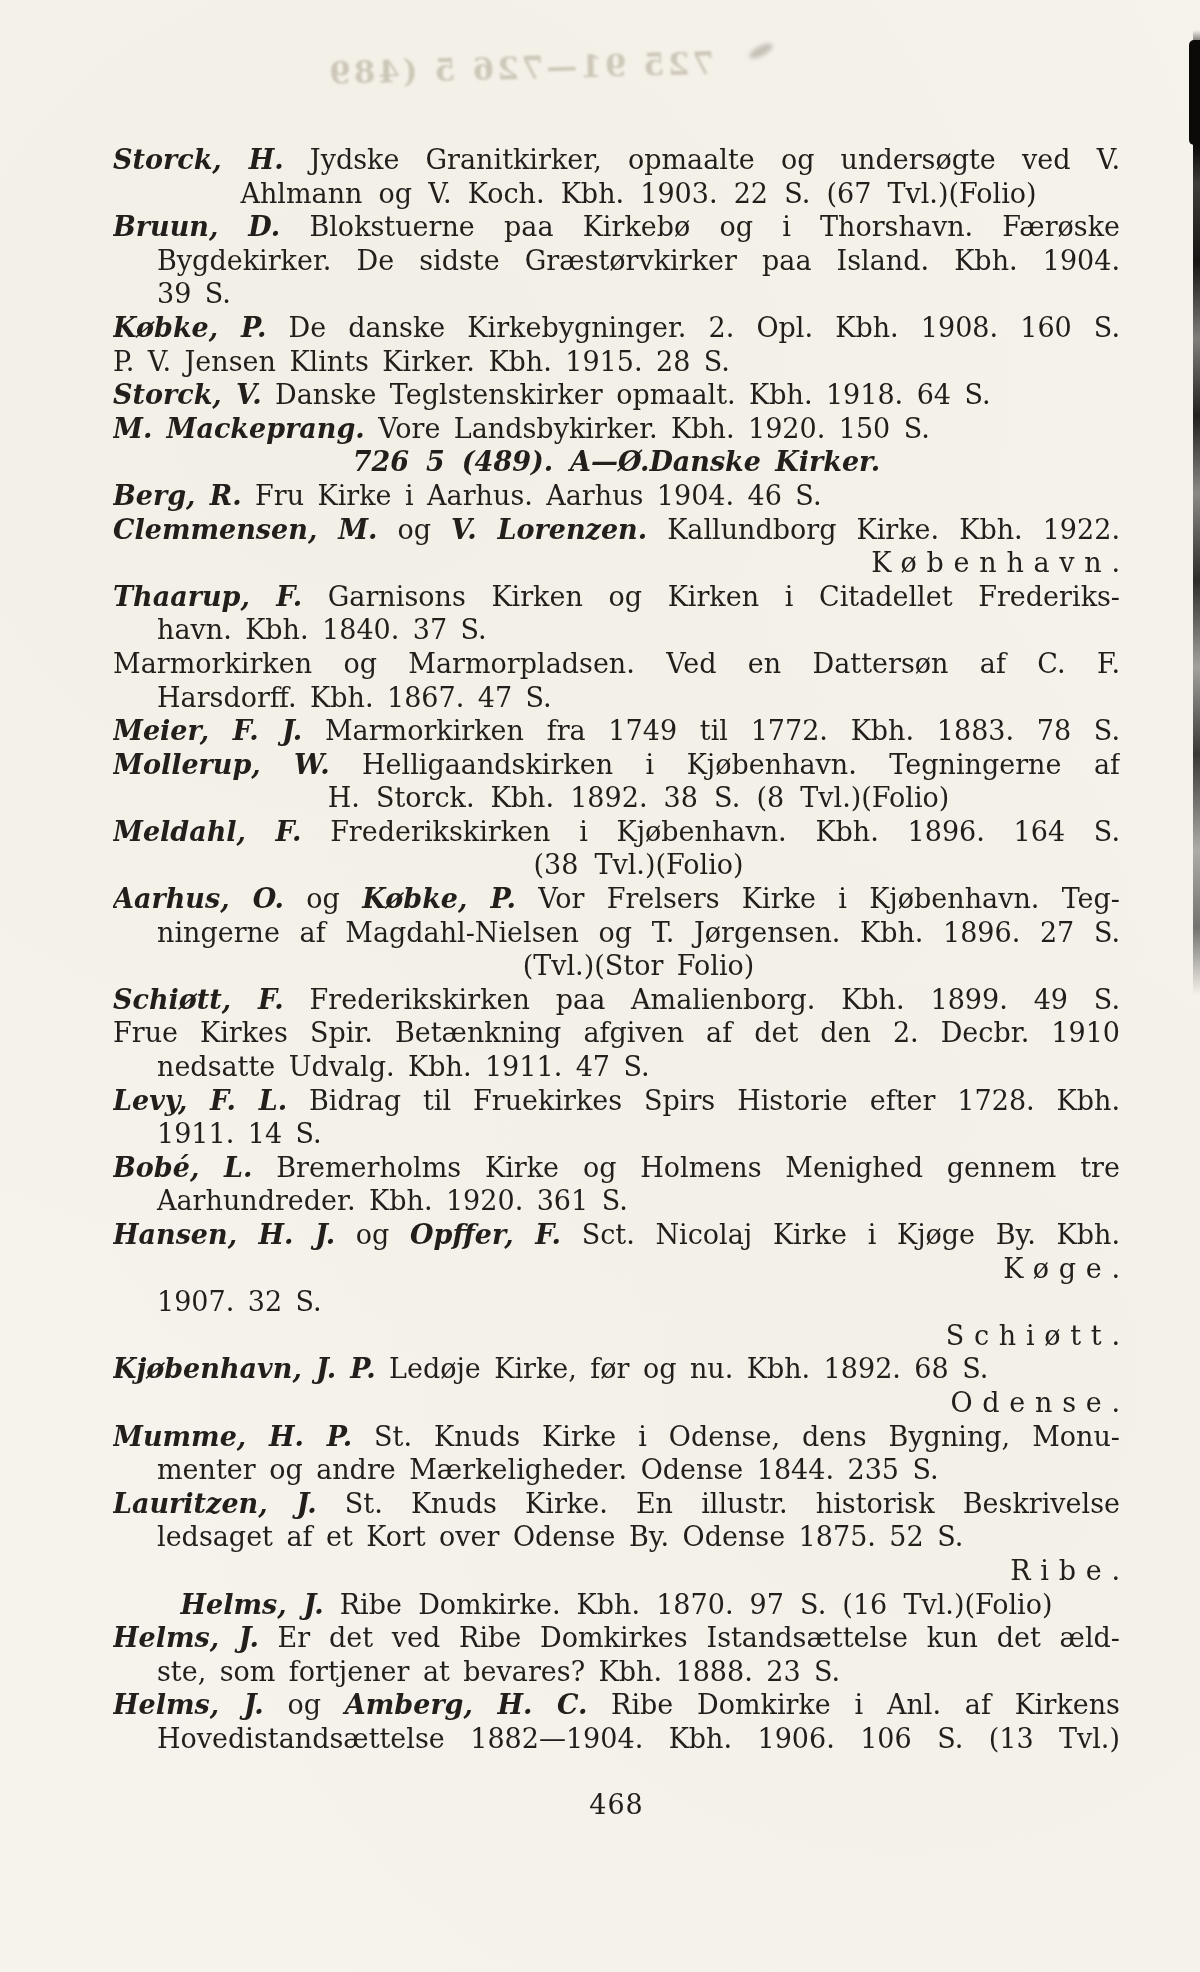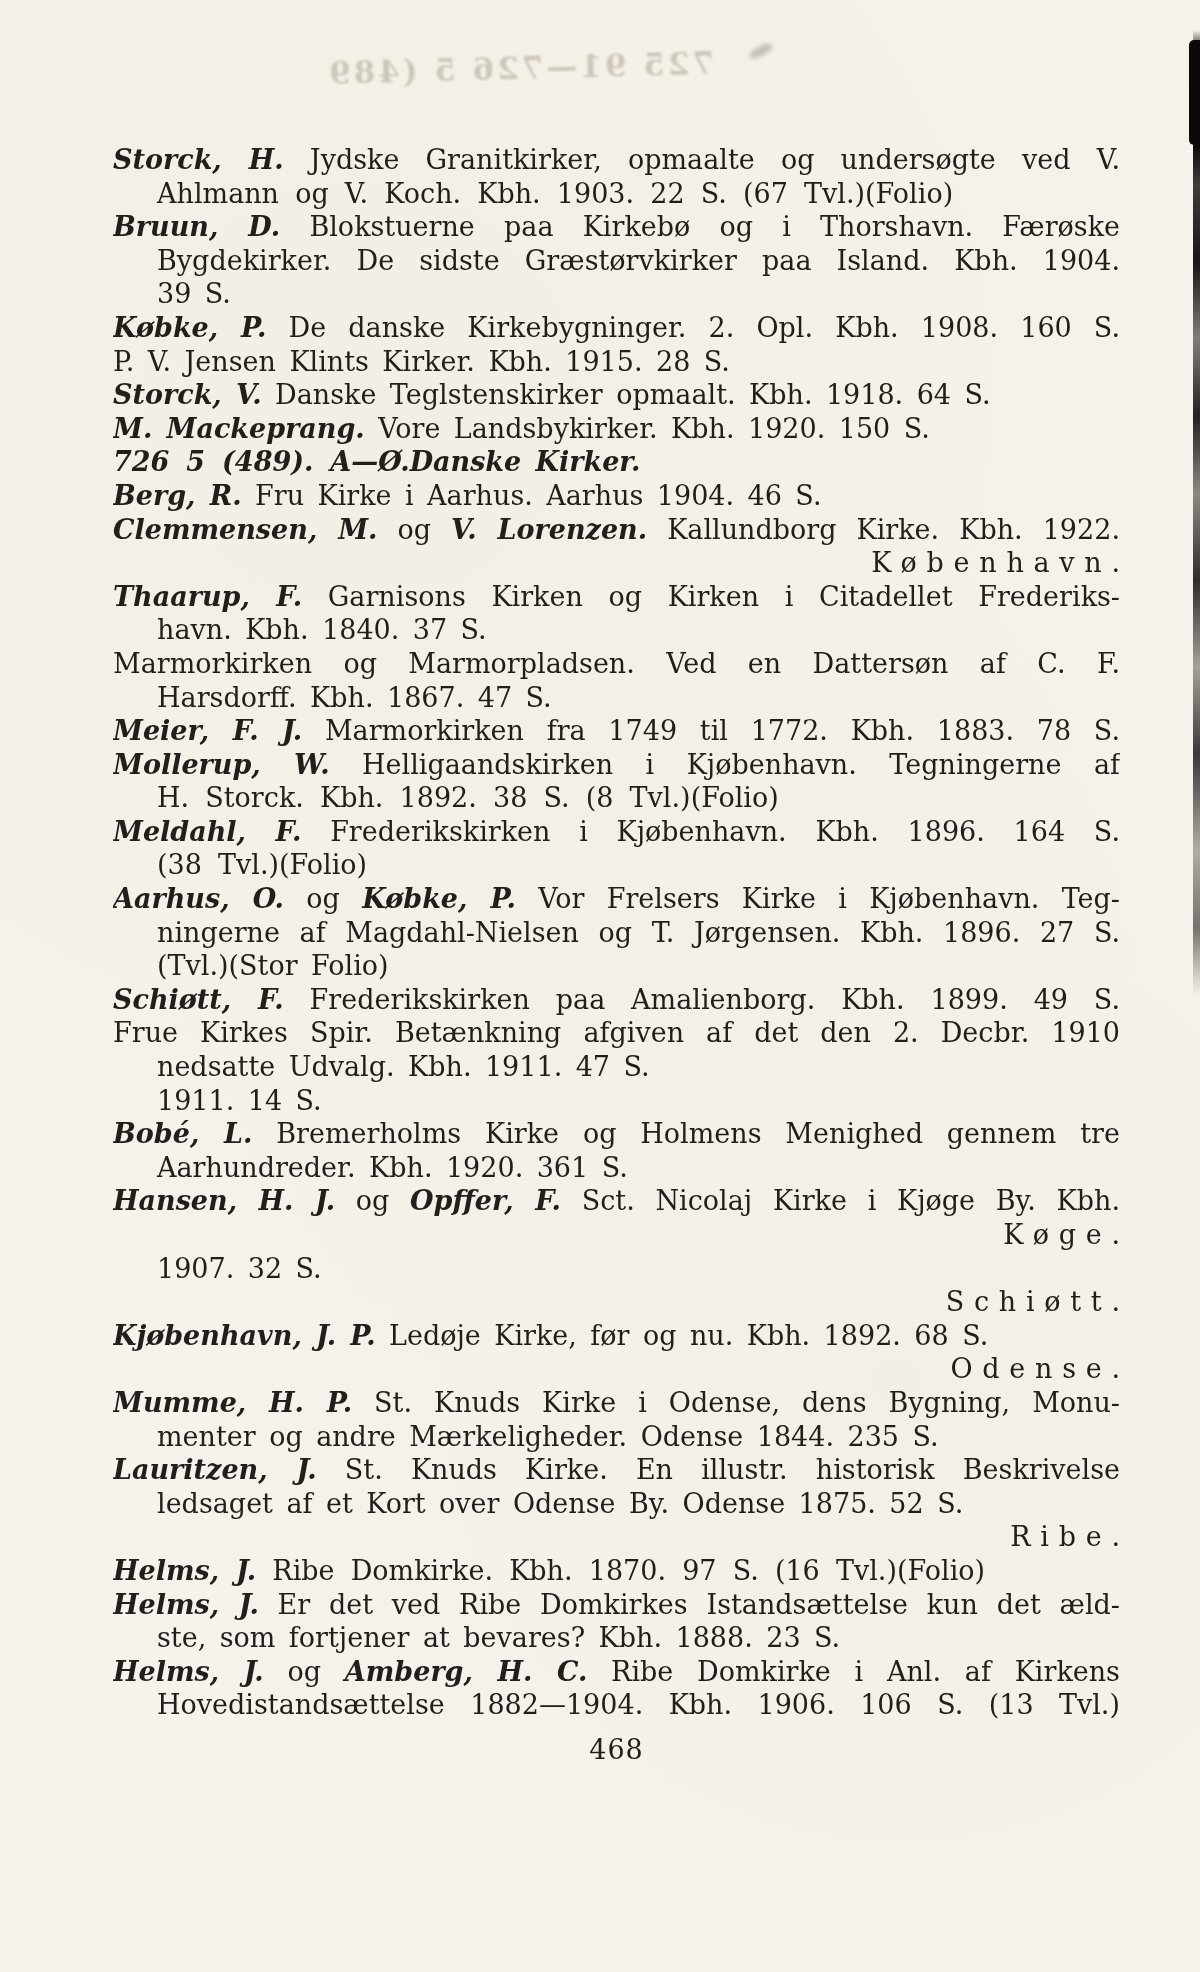--- a/index.html
+++ b/index.html
@@ -43,26 +43,26 @@
   .gutter-blob {
     position:absolute; right:0; top:40px; width:11px; height:105px;
     background:#0b0a08; border-radius:5px 0 0 5px;
   }
   .content { position:absolute; left:113px; top:143px; width:1007px; }
   .line {
     font-size:27px; line-height:33.6px; height:33.6px;
     word-spacing:0.18em; overflow:hidden; white-space:nowrap;
   }
   .line.just { white-space:normal; text-align:justify; text-align-last:justify; text-justify:inter-word; }
-  .line.flex { display:flex; justify-content:flex-start; }
+  .line.flex { display:flex; justify-content:center; }
   .line.flex .lseg { word-spacing:0.28em; }
   .line.indent { padding-left:44px; }
   .line.heading { text-align:right; letter-spacing:0.36em; margin-right:-0.36em; }
   .line b { font-weight:bold;font-style:italic; }
-  .pageno { margin-top:12px; text-align:center; font-size:27px; letter-spacing:1px; }
+  .pageno { margin-top:33px; text-align:center; font-size:27px; letter-spacing:1px; }
 </style>
 </head>
 <body>
 
 <div class="page">
   <div class="ghost">725 91—726 5 (489</div>
   <div class="smudge"></div>
   <div class="gutter"></div>
   <div class="gutter-blob"></div>
 
@@ -104,20 +104,21 @@
       </div>
       <div class="line just"><span class="lseg"><b>Aarhus, O.</b><span> og </span><b>Købke, P.</b><span> Vor Frelsers Kirke i Kjøbenhavn. Teg-</span></span></div>
       <div class="line just indent"><span class="lseg"><span>ningerne af Magdahl-Nielsen og T. Jørgensen. Kbh. 1896. 27 S.</span></span></div>
       <div class="line flex indent">
         <span class="lseg"><span>(Tvl.)</span></span>
         <span class="rseg">(Stor Folio)</span>
       </div>
       <div class="line just"><span class="lseg"><b>Schiøtt, F.</b><span> Frederikskirken paa Amalienborg. Kbh. 1899. 49 S.</span></span></div>
       <div class="line just"><span class="lseg"><span>Frue Kirkes Spir. Betænkning afgiven af det den 2. Decbr. 1910</span></span></div>
       <div class="line left indent"><span class="lseg"><span>nedsatte Udvalg. Kbh. 1911. 47 S.</span></span></div>
+      <div class="line just"><span class="lseg"><b>Levy, F. L.</b><span> Bidrag til Fruekirkes Spirs Historie efter 1728. Kbh.</span></span></div>
       <div class="line left indent"><span class="lseg"><span>1911. 14 S.</span></span></div>
       <div class="line just"><span class="lseg"><b>Bobé, L.</b><span> Bremerholms Kirke og Holmens Menighed gennem tre</span></span></div>
       <div class="line left indent"><span class="lseg"><span>Aarhundreder. Kbh. 1920. 361 S.</span></span></div>
       <div class="line just"><span class="lseg"><b>Hansen, H. J.</b><span> og </span><b>Opffer, F.</b><span> Sct. Nicolaj Kirke i Kjøge By. Kbh.</span></span></div>
       <div class="line heading"><span class="lseg"><span>Køge.</span></span></div>
       <div class="line left indent"><span class="lseg"><span>1907. 32 S.</span></span></div>
       <div class="line heading"><span class="lseg"><span>Schiøtt.</span></span></div>
       <div class="line left"><span class="lseg"><b>Kjøbenhavn, J. P.</b><span> Ledøje Kirke, før og nu. Kbh. 1892. 68 S.</span></span></div>
       <div class="line heading"><span class="lseg"><span>Odense.</span></span></div>
       <div class="line just"><span class="lseg"><b>Mumme, H. P.</b><span> St. Knuds Kirke i Odense, dens Bygning, Monu-</span></span></div>

